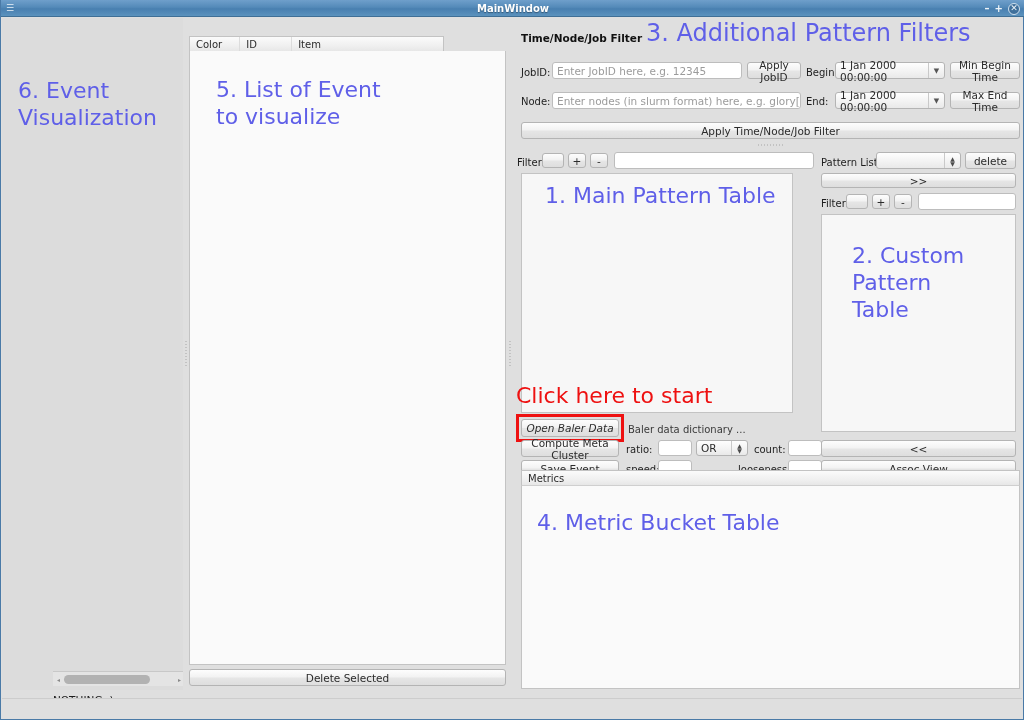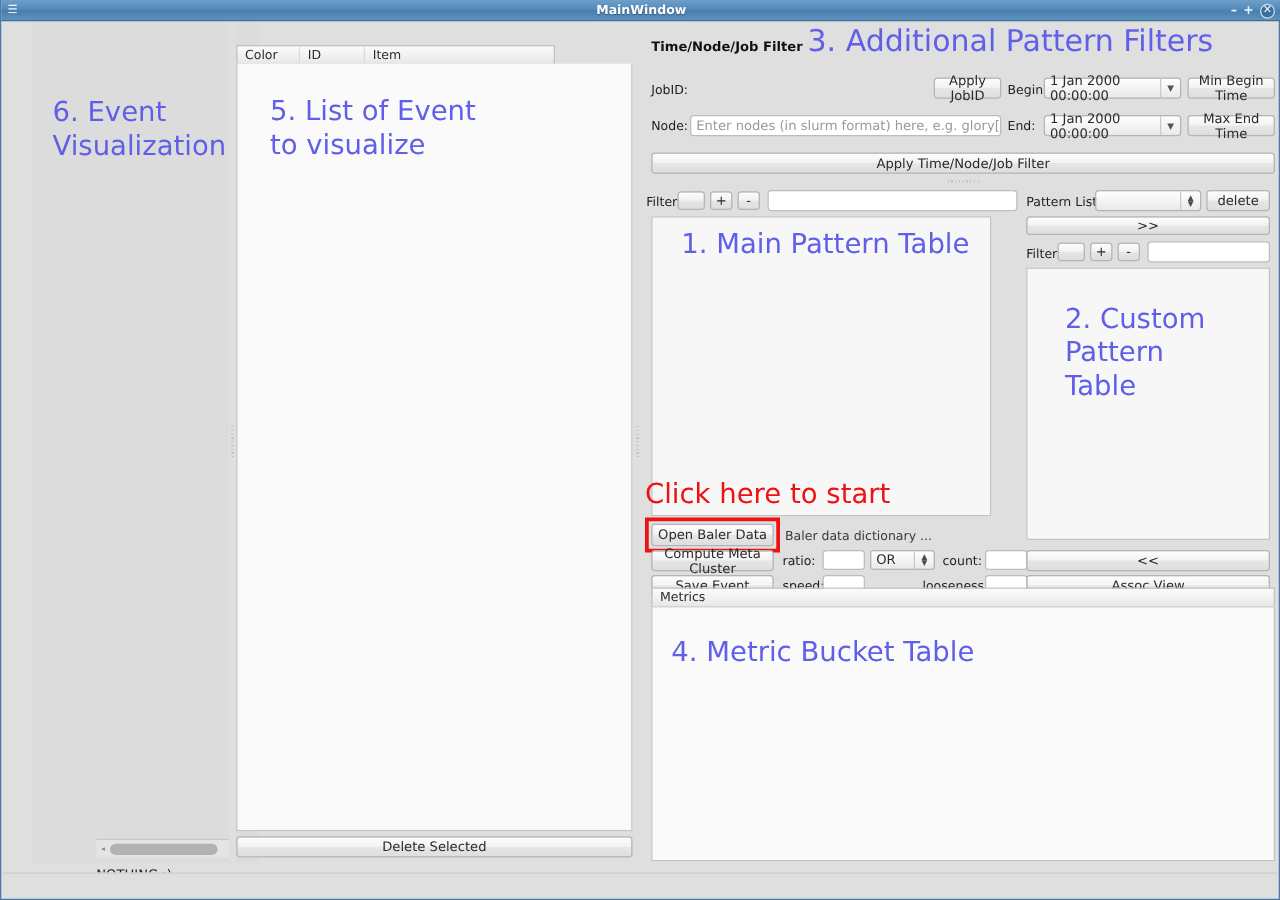--- a/index.html
+++ b/index.html
@@ -119,21 +119,20 @@
   .redbox {
     position: absolute;
     border: 3px solid #ee1111;
     pointer-events: none;
   }
 
   
   #vizpanel {
     position: absolute; left: 1px; top: 18px; width: 181px; height: 672px;
     background: #dcdcdc;
-    margin-left: 24px;
   }
   #vizscroll {
     position: absolute; left: 51px; top: 653px; width: 132px; height: 15px;
     background: #e4e4e4; border-top: 1px solid #c8c8c8;
     display: flex; align-items: center;
   }
   #vizscroll .sb-arrow { width: 11px; text-align: center; font-size: 6px; color: #8a8a8a; }
   #vizscroll .sb-track { flex: 1; height: 15px; display: flex; align-items: center; }
   #vizscroll .sb-thumb {
     width: 86px; height: 9px; border-radius: 5px;
@@ -223,20 +222,21 @@
   </div>
   <div class="qbtn" id="delete-selected">Delete Selected</div>
 
   <div class="splitter-v" style="left:506px; top:18px; width:6px; height:672px;"></div>
 
   <div id="rightpane">
 
     <div class="lbl-bold" style="position:absolute; left:8px; top:14px;">Time/Node/Job Filter</div>
 
     <div class="lbl" style="position:absolute; left:8px; top:49px;">JobID:</div>
+    <div class="qfield" style="position:absolute; left:39px; top:44px; width:190px; height:17px;">Enter JobID here, e.g. 12345</div>
     <div class="qbtn" style="position:absolute; left:234px; top:44px; width:54px; height:17px;">Apply JobID</div>
     <div class="lbl" style="position:absolute; left:293px; top:49px;">Begin:</div>
     <div class="qcombo" style="position:absolute; left:322px; top:44px; width:110px; height:17px;">
       <span>1 Jan 2000 00:00:00</span>
       <span class="arrow-box">▼</span>
     </div>
     <div class="qbtn" style="position:absolute; left:437px; top:44px; width:70px; height:17px;">Min Begin Time</div>
 
     <div class="lbl" style="position:absolute; left:8px; top:78px;">Node:</div>
     <div class="qfield" style="position:absolute; left:39px; top:74px; width:249px; height:17px;">Enter nodes (in slurm format) here, e.g. glory[1,5,9-12]</div>
@@ -255,21 +255,21 @@
     <div class="qbtn" style="position:absolute; left:29px; top:135px; width:22px; height:15px;"></div>
     <div class="qbtn" style="position:absolute; left:55px; top:135px; width:18px; height:15px;">+</div>
     <div class="qbtn" style="position:absolute; left:77px; top:135px; width:18px; height:15px;">-</div>
     <div class="qfield" style="position:absolute; left:101px; top:134px; width:200px; height:17px;"></div>
 
     <div class="qpanel" style="position:absolute; left:8px; top:155px; width:272px; height:240px;">
       <div class="anno" style="left:23px; top:9px;">1. Main Pattern Table</div>
     </div>
     <div class="anno-red" style="left:3px; top:365px;">Click here to start</div>
 
-    <div class="qbtn" style="position:absolute; left:8px; top:401px; width:98px; height:18px;">Open Baler Data</div>
+    <div class="qbtn" style="position:absolute; left:8px; top:401px; width:98px; height:18px;font-style:italic;">Open Baler Data</div>
     <div class="redbox" style="left:3px; top:396px; width:108px; height:28px;"></div>
     <div class="lbl" style="position:absolute; left:115px; top:406px; color:#3a3a3a;">Baler data dictionary ...</div>
 
     <div class="qbtn" style="position:absolute; left:8px; top:422px; width:98px; height:17px;">Compute Meta Cluster</div>
     <div class="lbl" style="position:absolute; left:113px; top:426px;">ratio:</div>
     <div class="qfield filled" style="position:absolute; left:145px; top:422px; width:34px; height:16px;"></div>
     <div class="qcombo" style="position:absolute; left:183px; top:422px; width:52px; height:16px;">
       <span>OR</span>
       <span class="arrow-box">
         <span class="spin-arrows">

